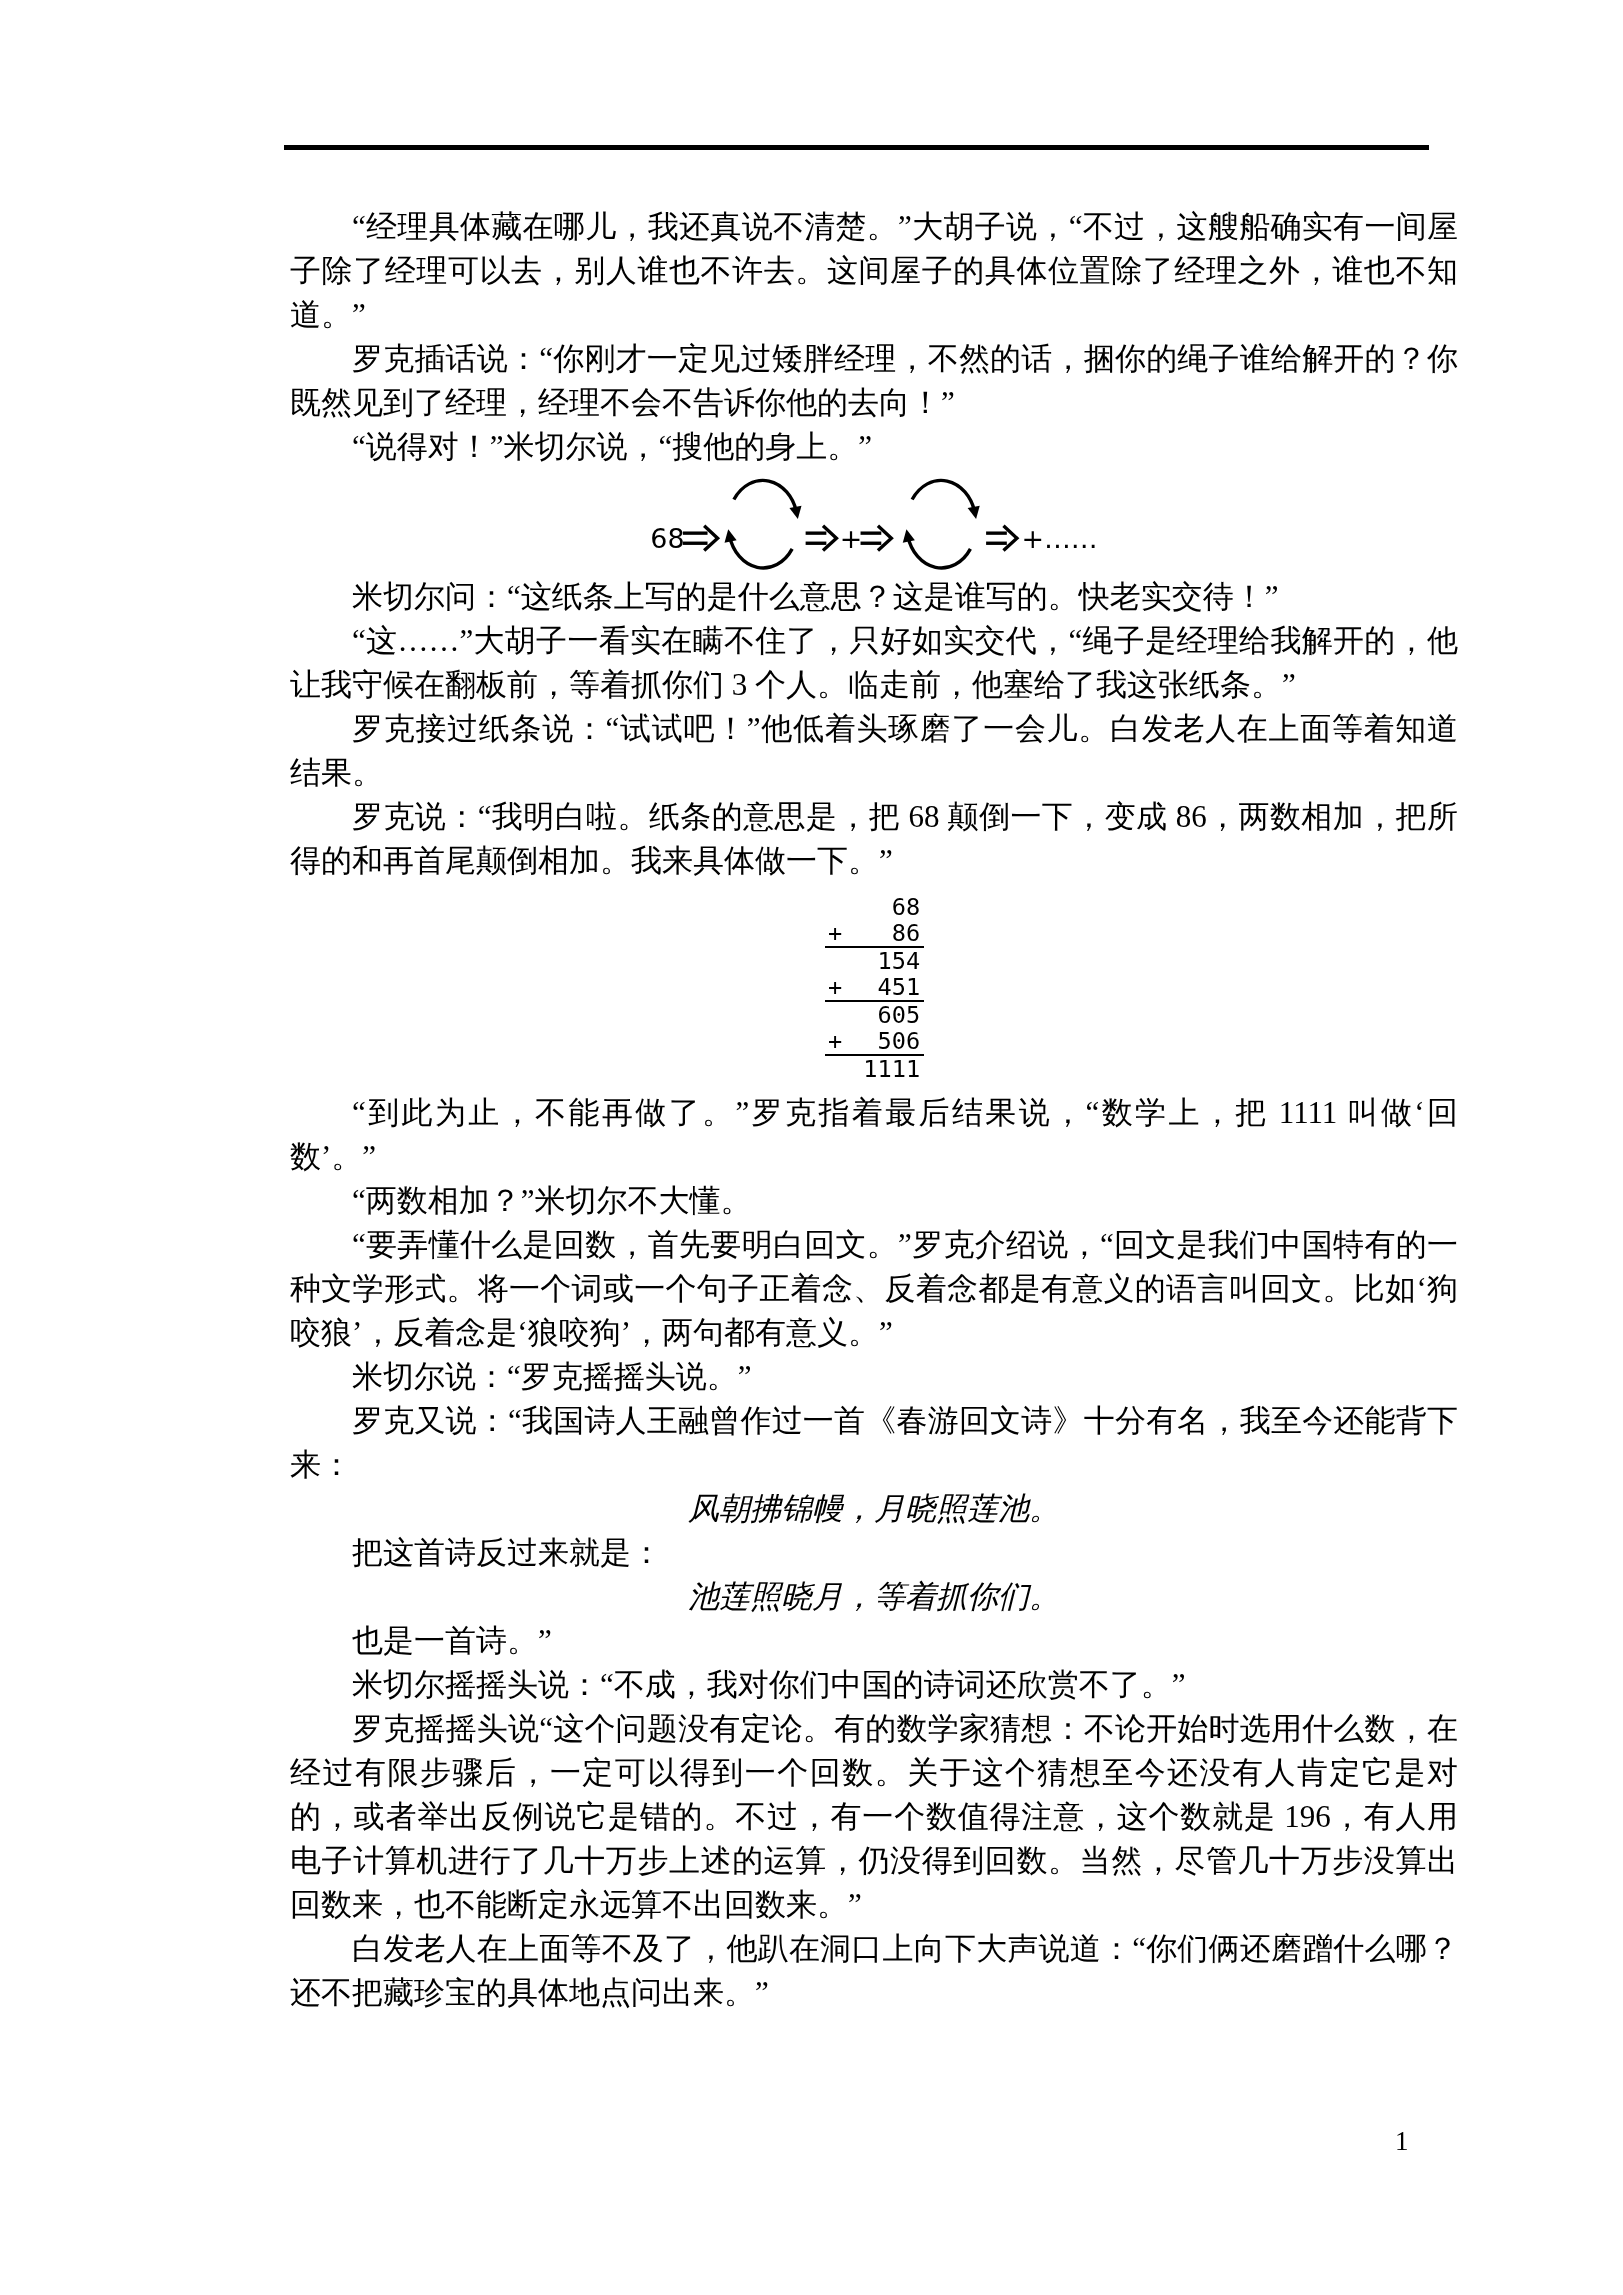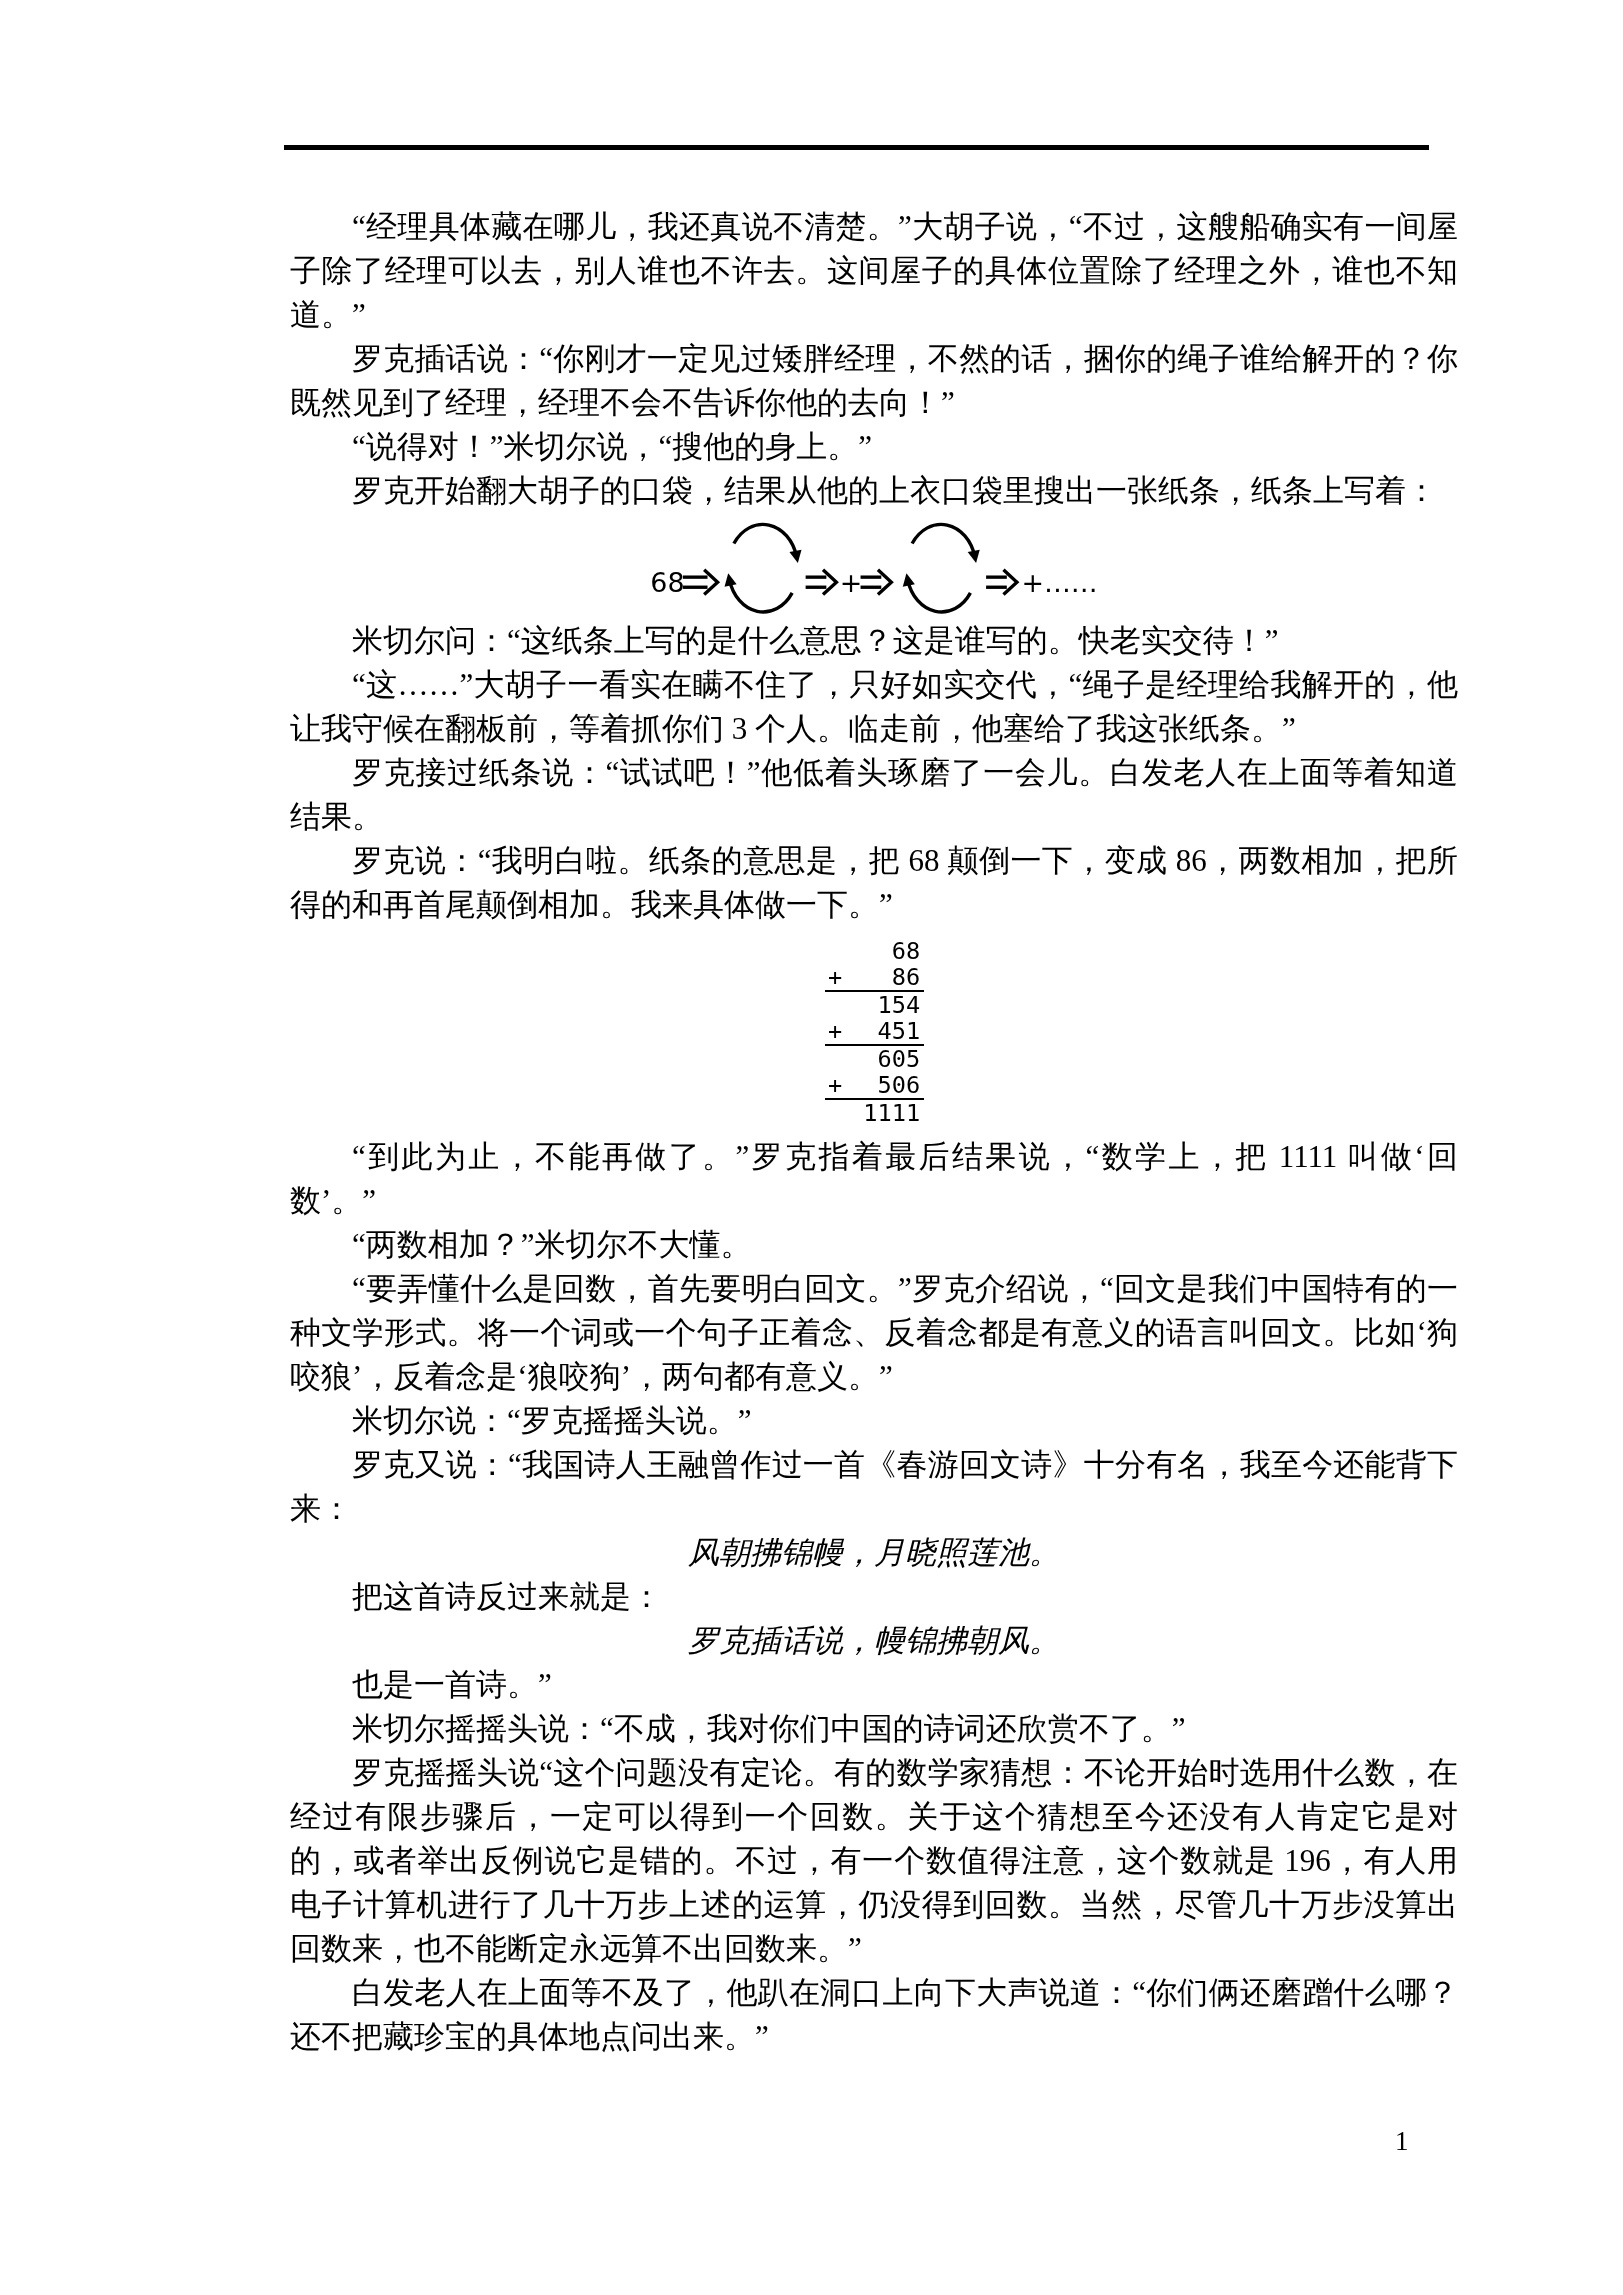--- a/index.html
+++ b/index.html
@@ -75,21 +75,20 @@
 
 <div class="page">
 
   <div class="top-rule"></div>
 
   <div class="content">
 
     <p class="para">“经理具体藏在哪儿，我还真说不清楚。”大胡子说，“不过，这艘船确实有一间屋子除了经理可以去，别人谁也不许去。这间屋子的具体位置除了经理之外，谁也不知道。”</p>
     <p class="para">罗克插话说：“你刚才一定见过矮胖经理，不然的话，捆你的绳子谁给解开的？你既然见到了经理，经理不会不告诉你他的去向！”</p>
     <p class="para">“说得对！”米切尔说，“搜他的身上。”</p>
-    <p class="para">罗克开始翻大胡子的口袋，结果从他的上衣口袋里搜出一张纸条，纸条上写着：</p>
 
     <div class="figure">
       <svg width="454" height="101" viewBox="0 0 810 180" style="font-size:56px">
         <defs>
           <marker id="ah" markerUnits="userSpaceOnUse" markerWidth="30" markerHeight="30" refX="15" refY="15" orient="auto">
             <path d="M4,4 L26,15 L4,26 z" fill="#000000"></path>
           </marker>
         </defs>
 
         <text class="fig-text" x="6" y="136" font-size="48" fill="#000000">68</text>
@@ -173,21 +172,21 @@
     <p class="para">“到此为止，不能再做了。”罗克指着最后结果说，“数学上，把 1111 叫做‘回数’。”</p>
     <p class="para">“两数相加？”米切尔不大懂。</p>
     <p class="para">“要弄懂什么是回数，首先要明白回文。”罗克介绍说，“回文是我们中国特有的一种文学形式。将一个词或一个句子正着念、反着念都是有意义的语言叫回文。比如‘狗咬狼’，反着念是‘狼咬狗’，两句都有意义。”</p>
     <p class="para">米切尔说：“罗克摇摇头说。”</p>
     <p class="para">罗克又说：“我国诗人王融曾作过一首《春游回文诗》十分有名，我至今还能背下来：</p>
 
     <p class="poem-line">风朝拂锦幔，月晓照莲池。</p>
 
     <p class="para">把这首诗反过来就是：</p>
 
-    <p class="poem-line">罗克插话说，幔锦拂朝风。</p>
+    <p class="poem-line">池莲照晓月，等着抓你们。</p>
 
     <p class="para">也是一首诗。”</p>
     <p class="para">米切尔摇摇头说：“不成，我对你们中国的诗词还欣赏不了。”</p>
     <p class="para">罗克摇摇头说“这个问题没有定论。有的数学家猜想：不论开始时选用什么数，在经过有限步骤后，一定可以得到一个回数。关于这个猜想至今还没有人肯定它是对的，或者举出反例说它是错的。不过，有一个数值得注意，这个数就是 196，有人用电子计算机进行了几十万步上述的运算，仍没得到回数。当然，尽管几十万步没算出回数来，也不能断定永远算不出回数来。”</p>
     <p class="para">白发老人在上面等不及了，他趴在洞口上向下大声说道：“你们俩还磨蹭什么哪？还不把藏珍宝的具体地点问出来。”</p>
 
   </div>
 
   <div class="page-number">1</div>
 

